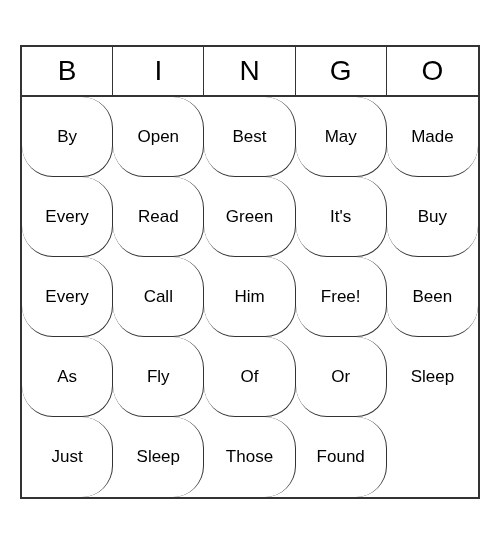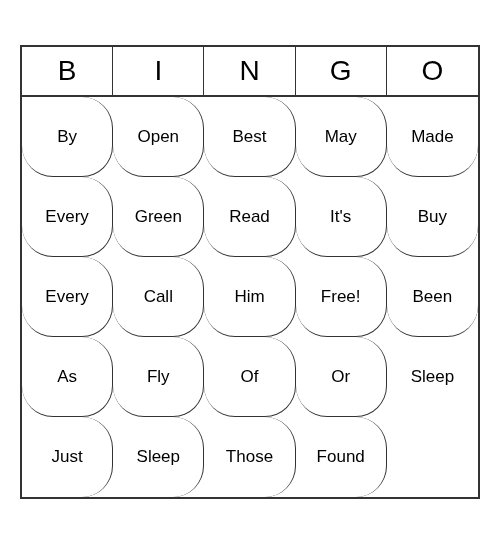--- a/index.html
+++ b/index.html
@@ -81,22 +81,22 @@
       <div class="header-cell">O</div>
     </div>
   <div class="bingo-grid">
 
   <div class="bingo-cell">By</div>
       <div class="bingo-cell">Open</div>
       <div class="bingo-cell">Best</div>
       <div class="bingo-cell">May</div>
       <div class="bingo-cell">Made</div>
       <div class="bingo-cell">Every</div>
+      <div class="bingo-cell">Read</div>
       <div class="bingo-cell">Green</div>
-      <div class="bingo-cell">Read</div>
       <div class="bingo-cell">It's</div>
       <div class="bingo-cell">Buy</div>
       <div class="bingo-cell">Every</div>
       <div class="bingo-cell">Call</div>
       <div class="bingo-cell">Him</div>
       <div class="bingo-cell">Free!</div>
       <div class="bingo-cell">Been</div>
       <div class="bingo-cell">As</div>
       <div class="bingo-cell">Fly</div>
       <div class="bingo-cell">Of</div>

